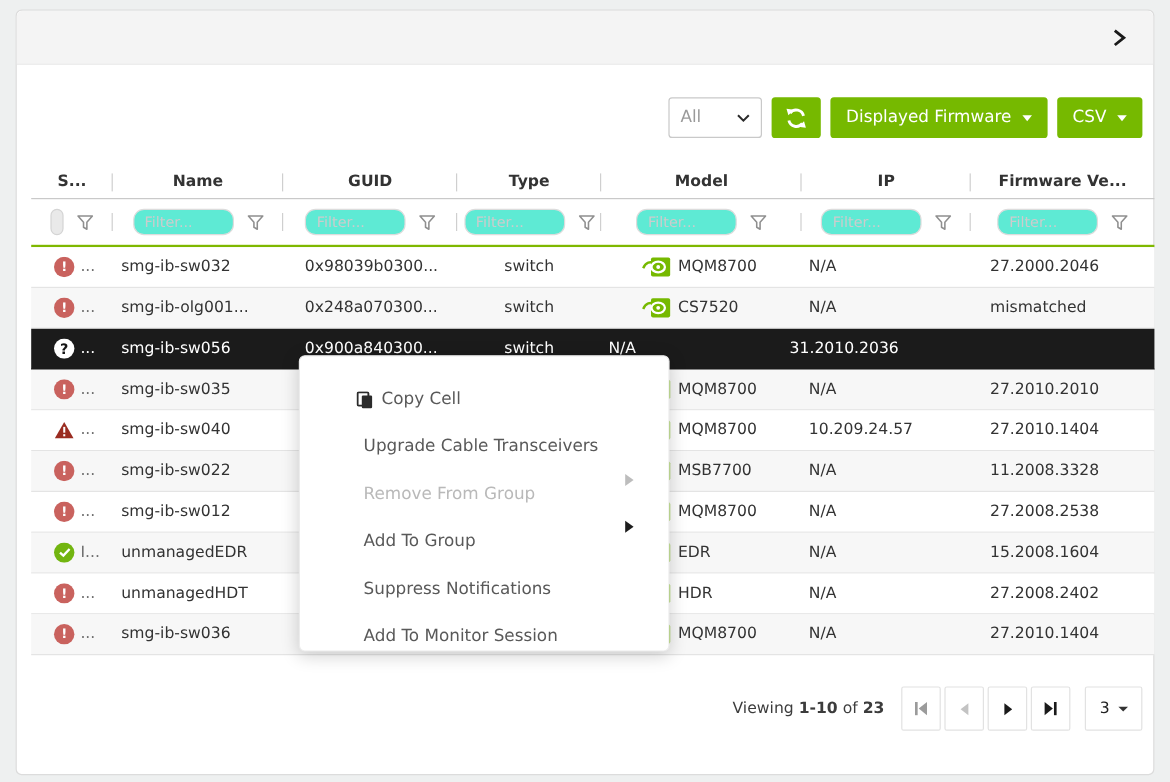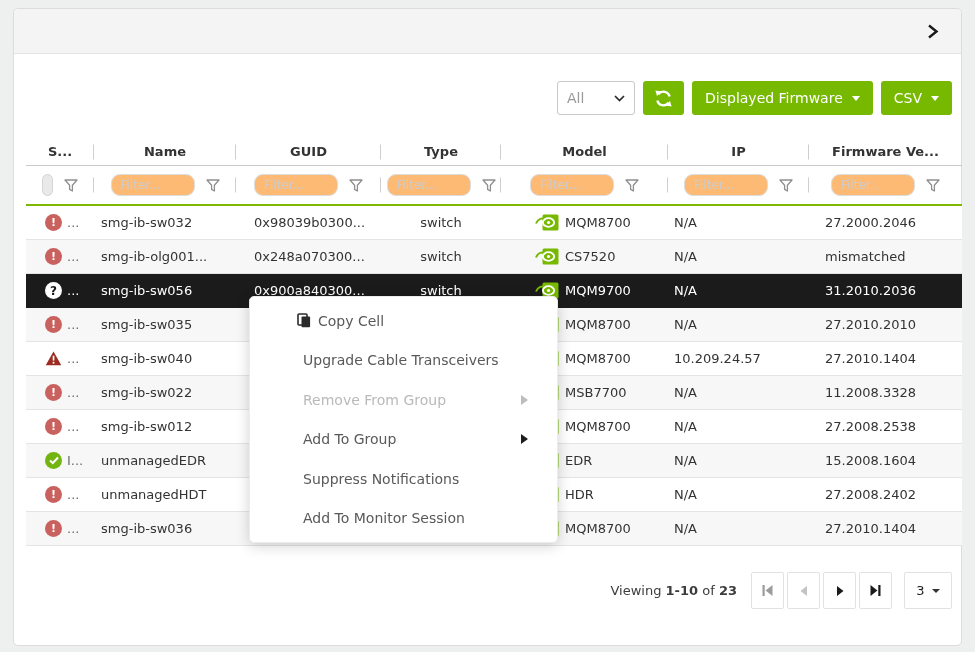--- a/index.html
+++ b/index.html
@@ -41,21 +41,21 @@
   .thead{display:flex;height:27px;align-items:center;border-bottom:1px solid #c9c9c9;}
   .th{box-sizing:border-box;text-align:center;font-size:13px;font-weight:bold;color:#333;position:relative;}
   .th:not(.nosep)::after,.fcell:not(.nosep)::after{
     content:"";position:absolute;right:0;top:50%;transform:translateY(-50%);
     width:1px;height:15px;background:#cfcfcf;
   }
   .filter-row{display:flex;height:38px;align-items:center;border-bottom:2px solid #7fb800;}
   .fcell{box-sizing:border-box;position:relative;display:flex;align-items:center;justify-content:center;gap:11px;height:100%;}
   .finput{
     width:84px;height:22px;box-sizing:border-box;border:1px solid #dcdcdc;border-radius:9px;
-    font-size:12px;color:#666;padding:0 9px;outline:none;font-family:inherit;background:#fdba74;
+    font-size:12px;color:#666;padding:0 9px;outline:none;font-family:inherit;background:#5eead4;
   }
   .finput::placeholder{color:#ccc;}
   .finput.mini{width:11px;padding:0;background:#e9e9e9;border-color:#d4d4d4;}
 
   .row{display:flex;height:33px;align-items:center;border-bottom:1px solid #e4e4e4;background:#fff;font-size:13px;color:#333;cursor:pointer;}
   .row.alt{background:#f7f7f7;}
   .row.selected{background:#1b1b1b;color:#fff;border-color:#1b1b1b;}
   .cell{box-sizing:border-box;white-space:nowrap;overflow:hidden;}
   .c0{padding-left:19px;display:flex;align-items:center;gap:5px;}
   .c1{padding-left:7px;}
@@ -71,21 +71,21 @@
   .si.ok{background:#72b510;color:#fff;}
   .si.unknown{background:#fff;color:#141414;font-size:12px;}
   .si.warning{background:transparent;border-radius:0;}
 
   
   .ctxmenu{
     position:absolute;left:235px;top:287px;width:307px;
     background:#fff;border:1px solid #ececec;border-radius:5px;
     box-shadow:0 3px 14px rgba(0,0,0,.18);padding:4px 0;z-index:5;
   }
-  .menu-item{height:39.5px;display:flex;align-items:center;padding-left:53px;padding-right:22px;font-size:14px;color:#595959;position:relative;cursor:pointer;}
+  .menu-item{height:39.5px;display:flex;align-items:flex-end;padding-left:53px;padding-right:22px;font-size:14px;color:#595959;position:relative;cursor:pointer;}
   .menu-item.has-icon{padding-left:47px;}
   .menu-item.disabled{color:#b9b9b9;cursor:default;}
   .mi-icon{display:inline-flex;margin-right:7px;line-height:0;}
   .mi-arrow{position:absolute;right:29px;top:50%;transform:translateY(-50%);width:0;height:0;
     border-top:5px solid transparent;border-bottom:5px solid transparent;border-left:7px solid #1d1d1d;}
   .menu-item.disabled .mi-arrow{border-left-color:#bdbdbd;}
 
   
   .pagination{position:absolute;top:563px;right:9px;display:flex;align-items:center;gap:3px;}
   .pg-text{font-size:13px;color:#3c3c3c;margin-right:11px;white-space:nowrap;}
@@ -245,31 +245,20 @@
   </div>
 
   <div class="row selected">
     <div class="cell c0 w0">
             <span class="si unknown">?</span>
             <span class="status-text">...</span>
           </div>
     <div class="cell c1 w1">smg-ib-sw056</div>
     <div class="cell c2 w2">0x900a840300...</div>
     <div class="cell c3 w3">switch</div>
-    <div class="cell c4 w4">
-      <span class="nv" style="line-height:0;">
-        <svg width="26" height="17" viewBox="0 0 26 17">
-          <rect x="9.5" y="0.5" width="16" height="16" rx="1.5" fill="#76b900"></rect>
-          <path d="M3 9.5 C5 4.5, 9 3.5, 12.5 5.5" fill="none" stroke="#76b900" stroke-width="2"></path>
-          <ellipse cx="15.5" cy="8.5" rx="5.6" ry="4.4" fill="none" stroke="#fff" stroke-width="1.9"></ellipse>
-          <circle cx="15.5" cy="8.5" r="1.6" fill="#fff"></circle>
-        </svg>
-      </span>
-      <span>MQM9700</span>
-    </div>
     <div class="cell c5 w5">N/A</div>
     <div class="cell c6 w6">31.2010.2036</div>
   </div>
 
   <div class="row alt">
     <div class="cell c0 w0">
             <span class="si error">!</span>
             <span class="status-text">...</span>
           </div>
     <div class="cell c1 w1">smg-ib-sw035</div>

